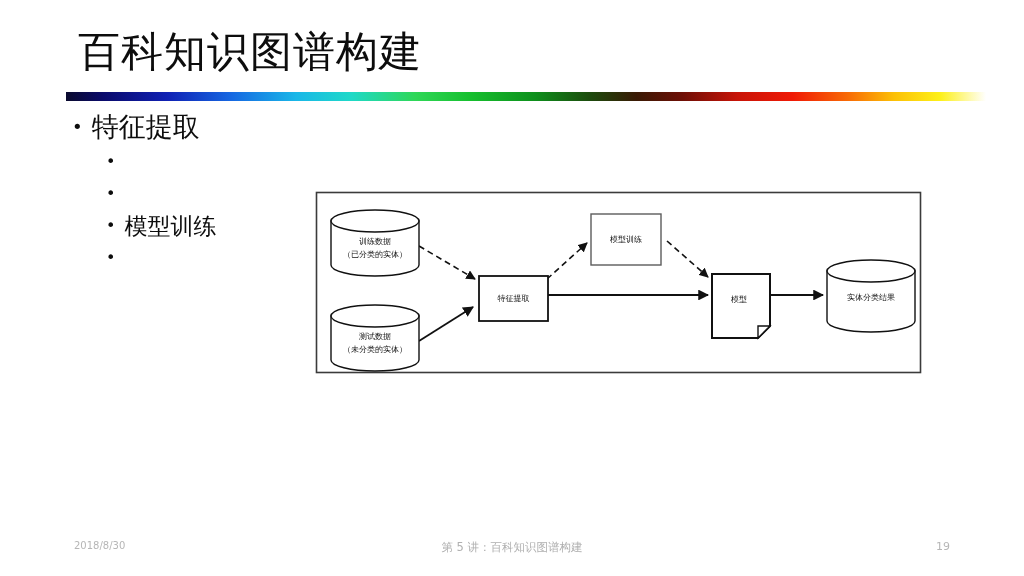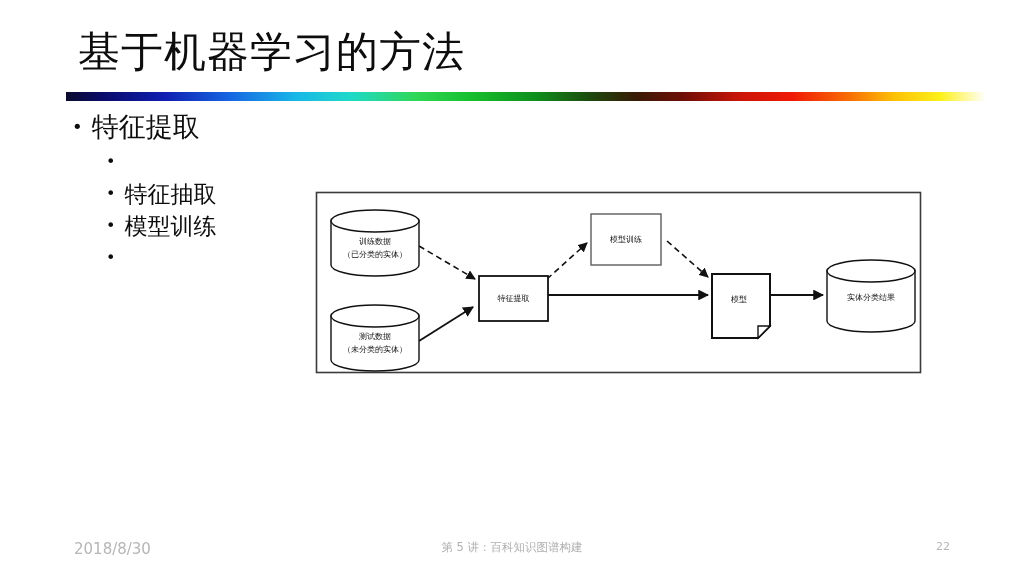--- a/index.html
+++ b/index.html
@@ -114,21 +114,21 @@
     position: absolute;
     left: 0;
     top: 538px;
     width: 1024px;
     height: 24px;
   }
   #footer-date {
     position: absolute;
     left: 74px;
     top: 2px;
-    font-size: 15px;
+    font-size: 10px;
     color: #b6b6b6;
   }
   #footer-center {
     position: absolute;
     left: 0;
     top: 2px;
     width: 1024px;
     text-align: center;
     font-size: 11.5px;
     color: #b0b0b0;
@@ -137,38 +137,37 @@
     position: absolute;
     right: 74px;
     top: 2px;
     font-size: 11px;
     color: #b6b6b6;
   }
 </style>
 </head>
 <body>
 
-<div id="slide-title">基于机器学习的方法</div>
+<div id="slide-title">百科知识图谱构建</div>
 
 <div id="title-rule"></div>
 
 <div id="bullet-list">
 
   <div class="bullet-l1">
     <span class="dot">•</span>
     <span>特征提取</span>
   </div>
 
   <div class="bullet-l2">
     <span class="dot">•</span>
   </div>
 
   <div class="bullet-l2">
     <span class="dot">•</span>
-    <span>特征抽取</span>
   </div>
 
   <div class="bullet-l2">
     <span class="dot">•</span>
     <span>模型训练</span>
   </div>
 
   <div class="bullet-l2">
     <span class="dot">•</span>
   </div>
@@ -235,14 +234,14 @@
       <ellipse cx="556" cy="80" rx="44" ry="11" fill="#ffffff" stroke="#111111" stroke-width="1.4"></ellipse>
       <text class="node-text" x="556" y="106">实体分类结果</text>
     </g>
 
   </svg>
 </div>
 
 <div id="footer">
   <div id="footer-date">2018/8/30</div>
   <div id="footer-center">第 5 讲：百科知识图谱构建</div>
-  <div id="footer-page">22</div>
+  <div id="footer-page">19</div>
 </div>
 
 </body></html>

